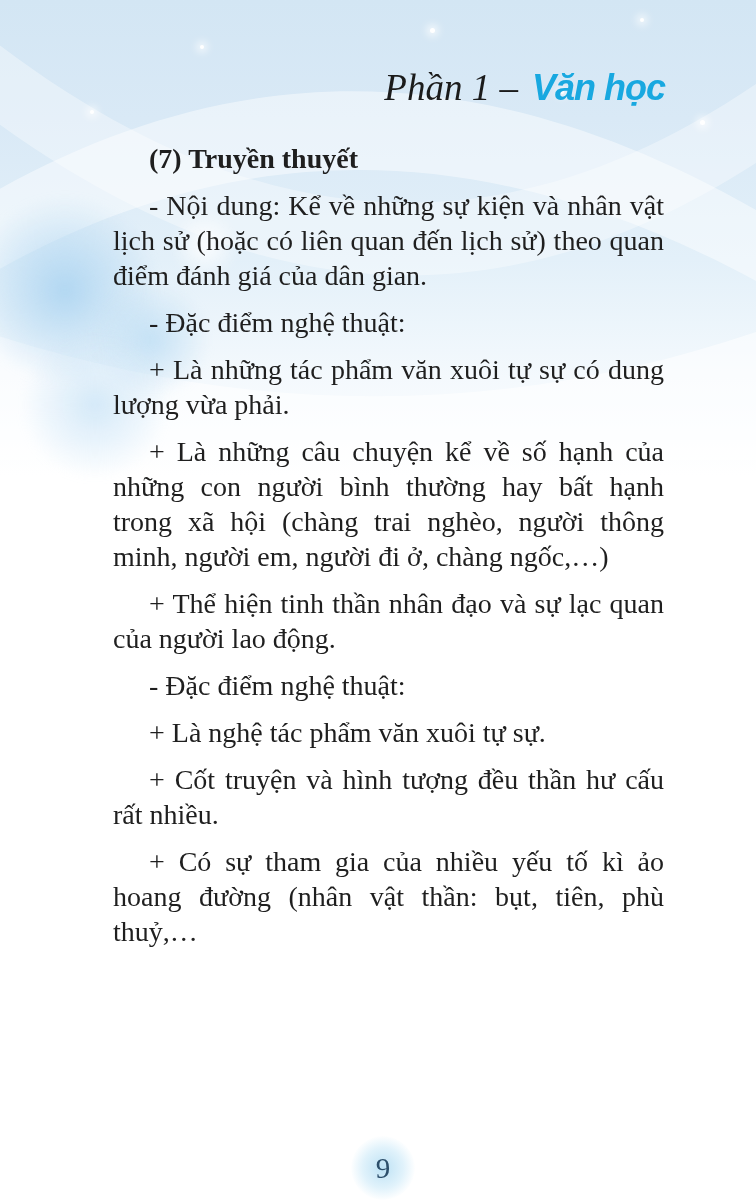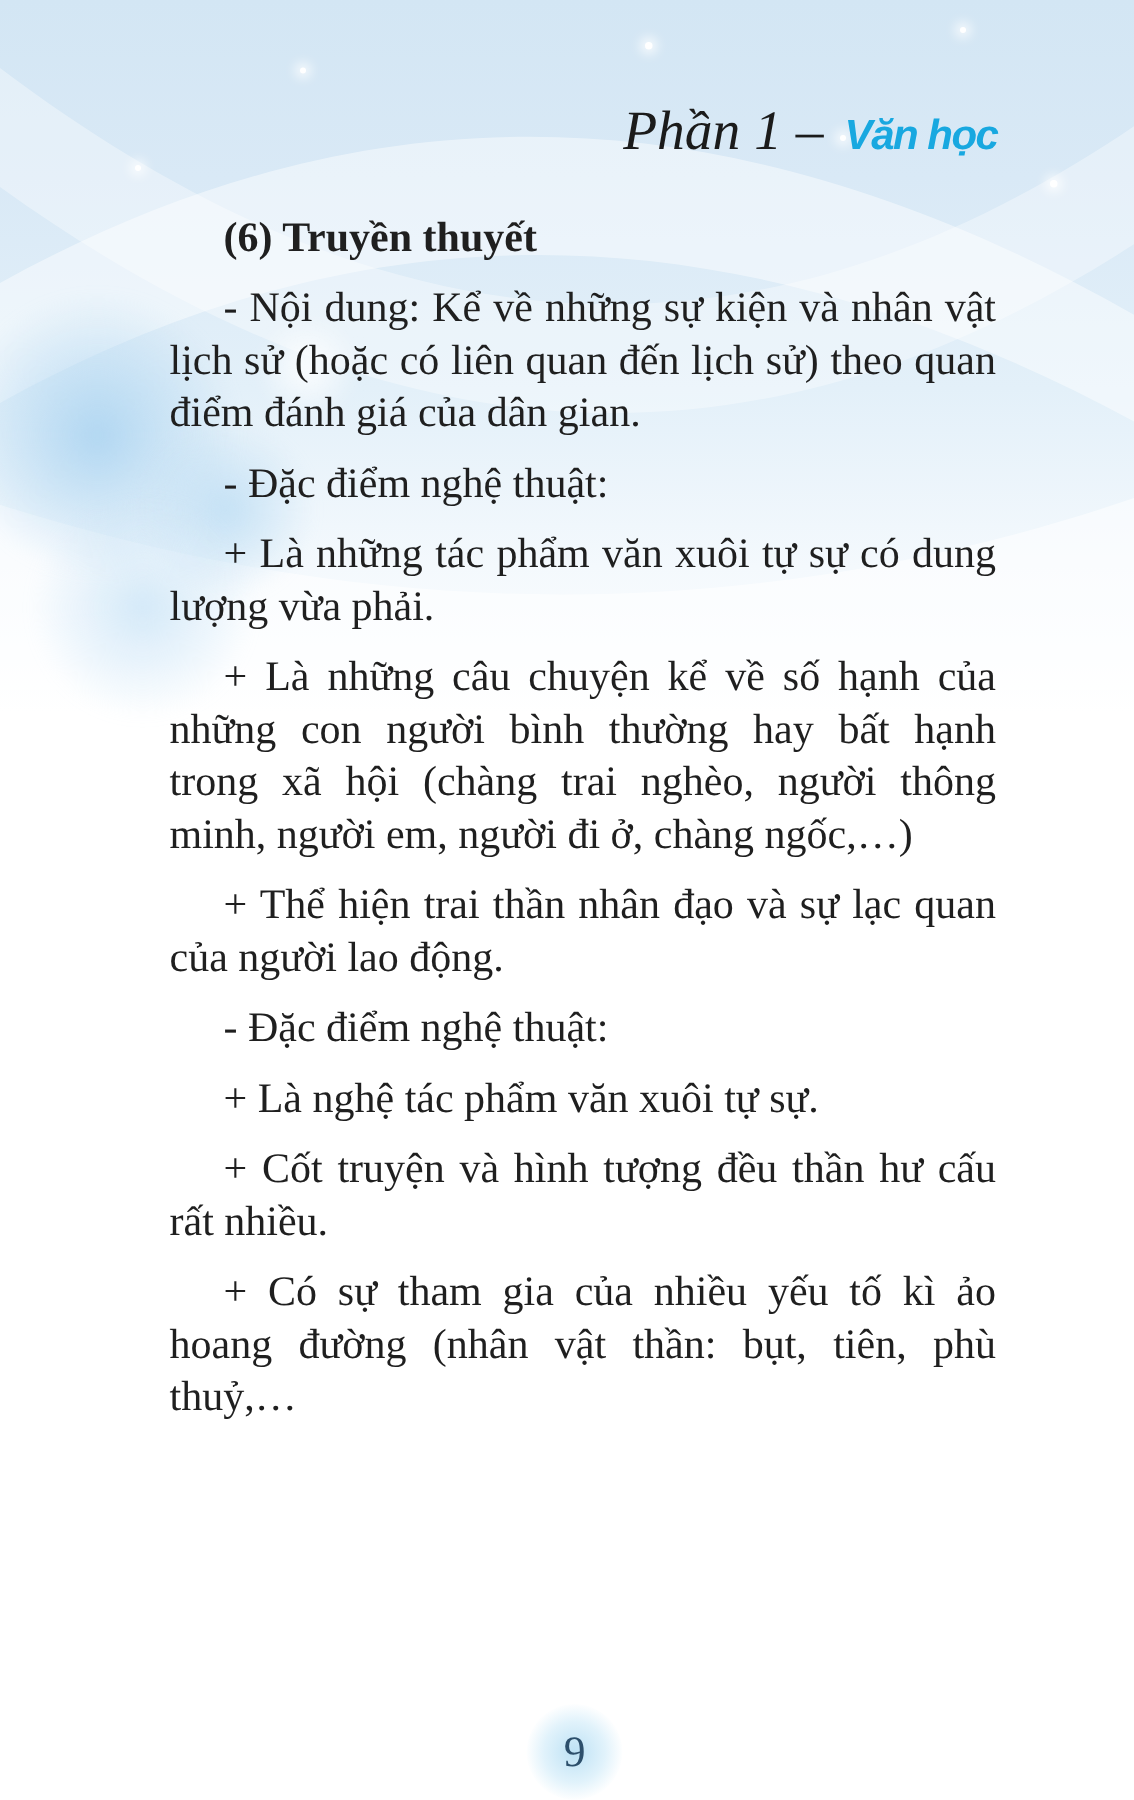--- a/index.html
+++ b/index.html
@@ -46,21 +46,21 @@
     font-family: "Liberation Serif", serif;
     font-style: italic;
     font-size: 37px;
     color: #1b1b1b;
     text-align: center;
   }
   .header .part-title {
     font-family: "Liberation Sans", sans-serif;
     font-style: italic;
     font-weight: bold;
-    font-size: 28px;
+    font-size: 36px;
     letter-spacing: -1px;
     margin-left: 10px;
   }
 
   
   .content {
     position: absolute; top: 141px; left: 113px;
     width: 551px;
   }
   .content p {
@@ -108,26 +108,26 @@
 <div class="sparkle" style="left:700px; top:120px; width:5px; height:5px;"></div>
 <div class="sparkle" style="left:200px; top:45px; width:4px; height:4px;"></div>
 <div class="sparkle" style="left:90px; top:110px; width:4px; height:4px;"></div>
 
 <div class="header">
   <span class="part-label">Phần 1 –</span>
   <span class="part-title" style="color: rgb(24, 168, 224);">Văn học</span>
 </div>
 
 <div class="content">
-  <p class="heading">(6) Truyền thuyết</p>
+  <p class="heading">(7) Truyền thuyết</p>
   <p>- Nội dung: Kể về những sự kiện và nhân vật lịch sử (hoặc có liên quan đến lịch sử) theo quan điểm đánh giá của dân gian.</p>
   <p>- Đặc điểm nghệ thuật:</p>
   <p>+ Là những tác phẩm văn xuôi tự sự có dung lượng vừa phải.</p>
   <p>+ Là những câu chuyện kể về số hạnh của những con người bình thường hay bất hạnh trong xã hội (chàng trai nghèo, người thông minh, người em, người đi ở, chàng ngốc,…)</p>
-  <p>+ Thể hiện trai thần nhân đạo và sự lạc quan của người lao động.</p>
+  <p>+ Thể hiện tinh thần nhân đạo và sự lạc quan của người lao động.</p>
   <p>- Đặc điểm nghệ thuật:</p>
   <p>+ Là nghệ tác phẩm văn xuôi tự sự.</p>
   <p>+ Cốt truyện và hình tượng đều thần hư cấu rất nhiều.</p>
   <p>+ Có sự tham gia của nhiều yếu tố kì ảo hoang đường (nhân vật thần: bụt, tiên, phù thuỷ,…</p>
 </div>
 
 <div class="page-number-wrap">
   <span class="page-number">9</span>
 </div>
 

